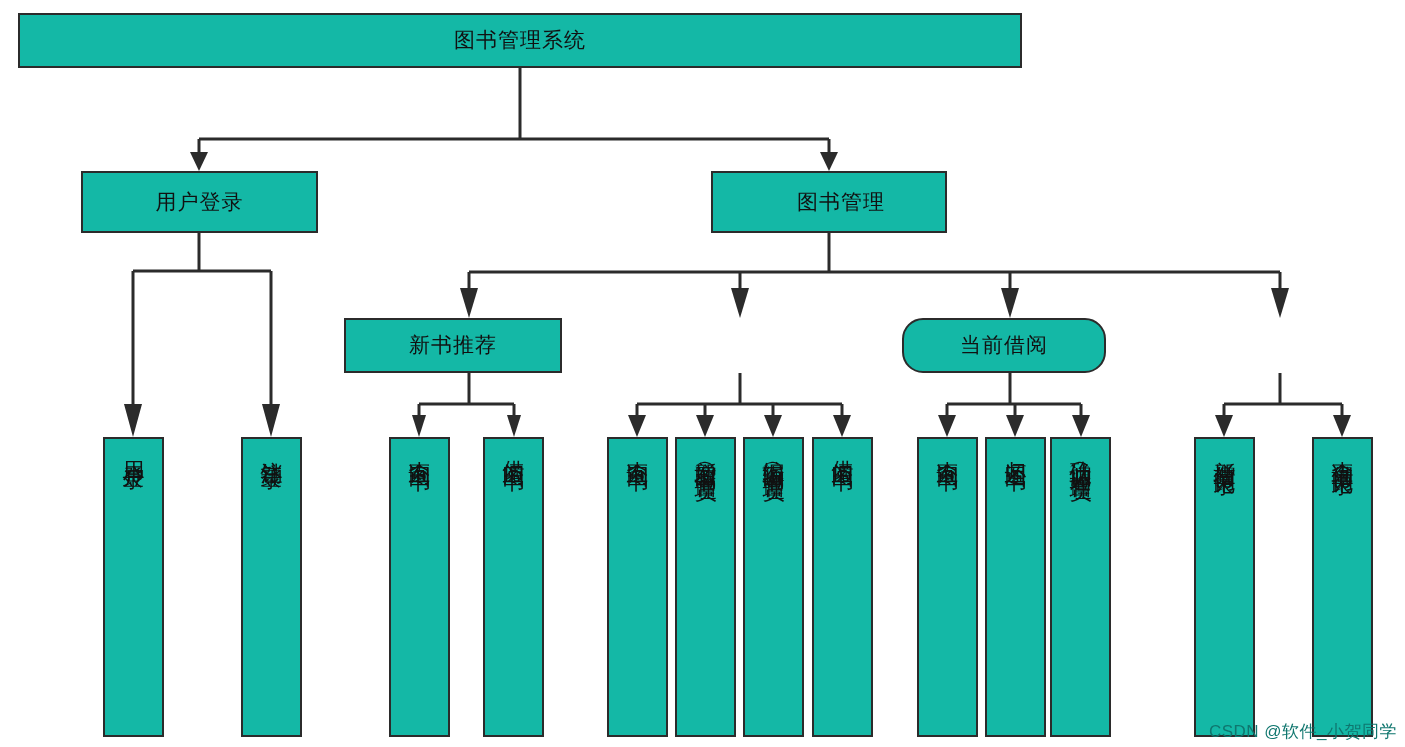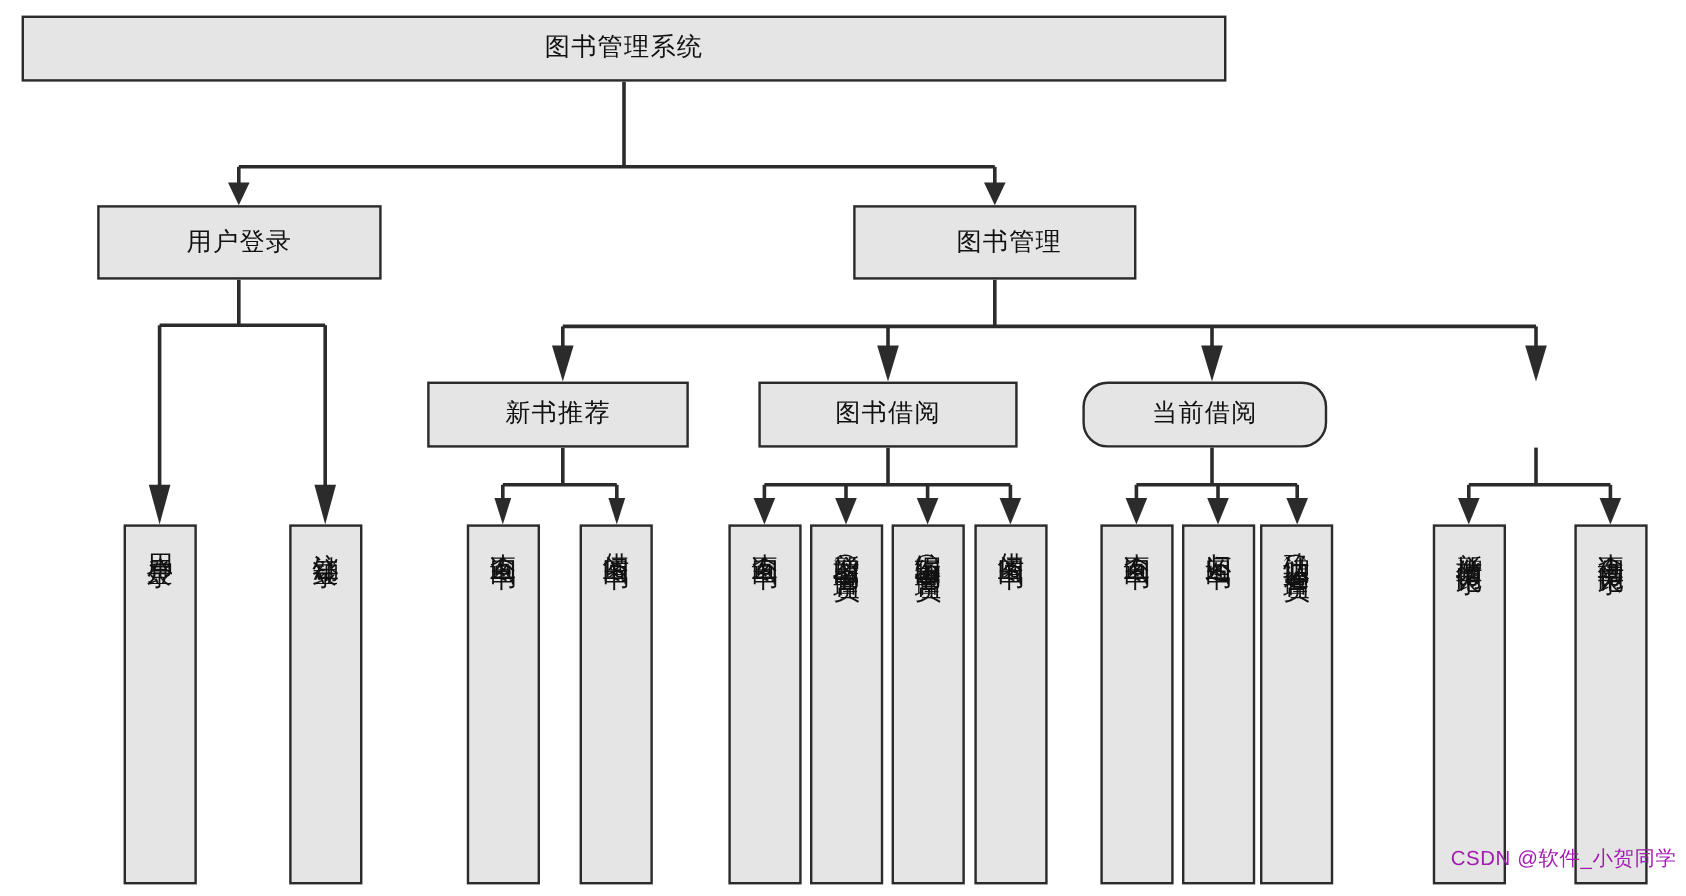--- a/index.html
+++ b/index.html
@@ -12,21 +12,21 @@
     position:relative;
     width:1405px;
     height:747px;
     background:#ffffff;
     overflow:hidden;
   }
   
   .node{
     position:absolute;
     box-sizing:border-box;
-    background:#e5e5e5;
+    background:#14b8a6;
     border:2px solid #2b2b2b;
     display:flex;
     align-items:center;
     justify-content:center;
     text-align:center;
   }
   .node .label{
     font-size:21px;
     line-height:1.15;
     letter-spacing:1px;
@@ -60,23 +60,23 @@
   #wires line, #wires polyline{
     stroke:#2b2b2b;
     stroke-width:3;
     fill:none;
   }
   #wires polygon{ fill:#2b2b2b; }
   
   #watermark{
     position:absolute;
     right:8px;
-    bottom:20px;
+    bottom:4px;
     font-size:17px;
-    color:#a21caf;
+    color:#0f766e;
     letter-spacing:0.5px;
     white-space:nowrap;
   }
 </style>
 </head>
 <body>
 
 <div id="canvas">
 
   <svg id="wires" viewBox="0 0 1405 747" xmlns="http://www.w3.org/2000/svg">
@@ -146,25 +146,22 @@
     <span class="label">图书管理系统</span>
   </div>
 
   <div class="node" style="left:81px;top:171px;width:237px;height:62px;">
     <span class="label">用户登录</span>
   </div>
   <div class="node" style="left:711px;top:171px;width:236px;height:62px;padding-left:24px;">
     <span class="label">图书管理</span>
   </div>
 
-  <div class="node" style="left:356px;top:318px;width:218px;height:55px;">
+  <div class="node" style="left:344px;top:318px;width:218px;height:55px;">
     <span class="label">新书推荐</span>
-  </div>
-  <div class="node" style="left:632px;top:318px;width:216px;height:55px;">
-    <span class="label">图书借阅</span>
   </div>
   <div class="node" style="left:902px;top:318px;width:204px;height:55px;border-radius:21px;">
     <span class="label">当前借阅</span>
   </div>
 
   <div class="node vertical" style="left:103px;top:437px;width:61px;height:300px;">
     <span class="label">用户登录</span>
   </div>
   <div class="node vertical" style="left:241px;top:437px;width:61px;height:300px;">
     <span class="label">注销登录</span>

